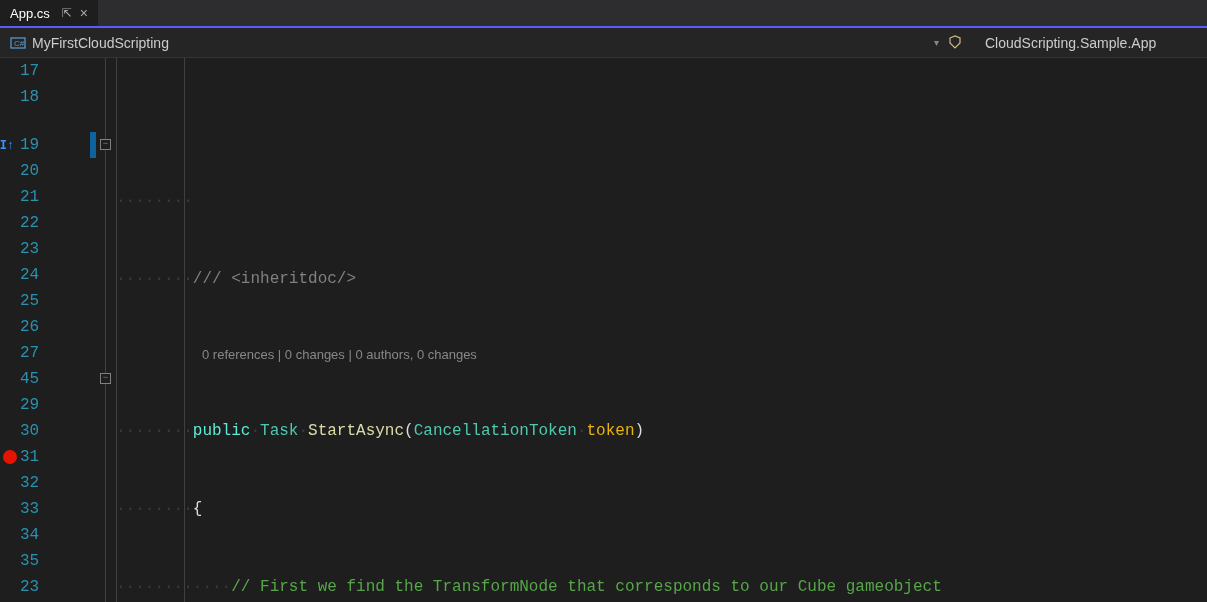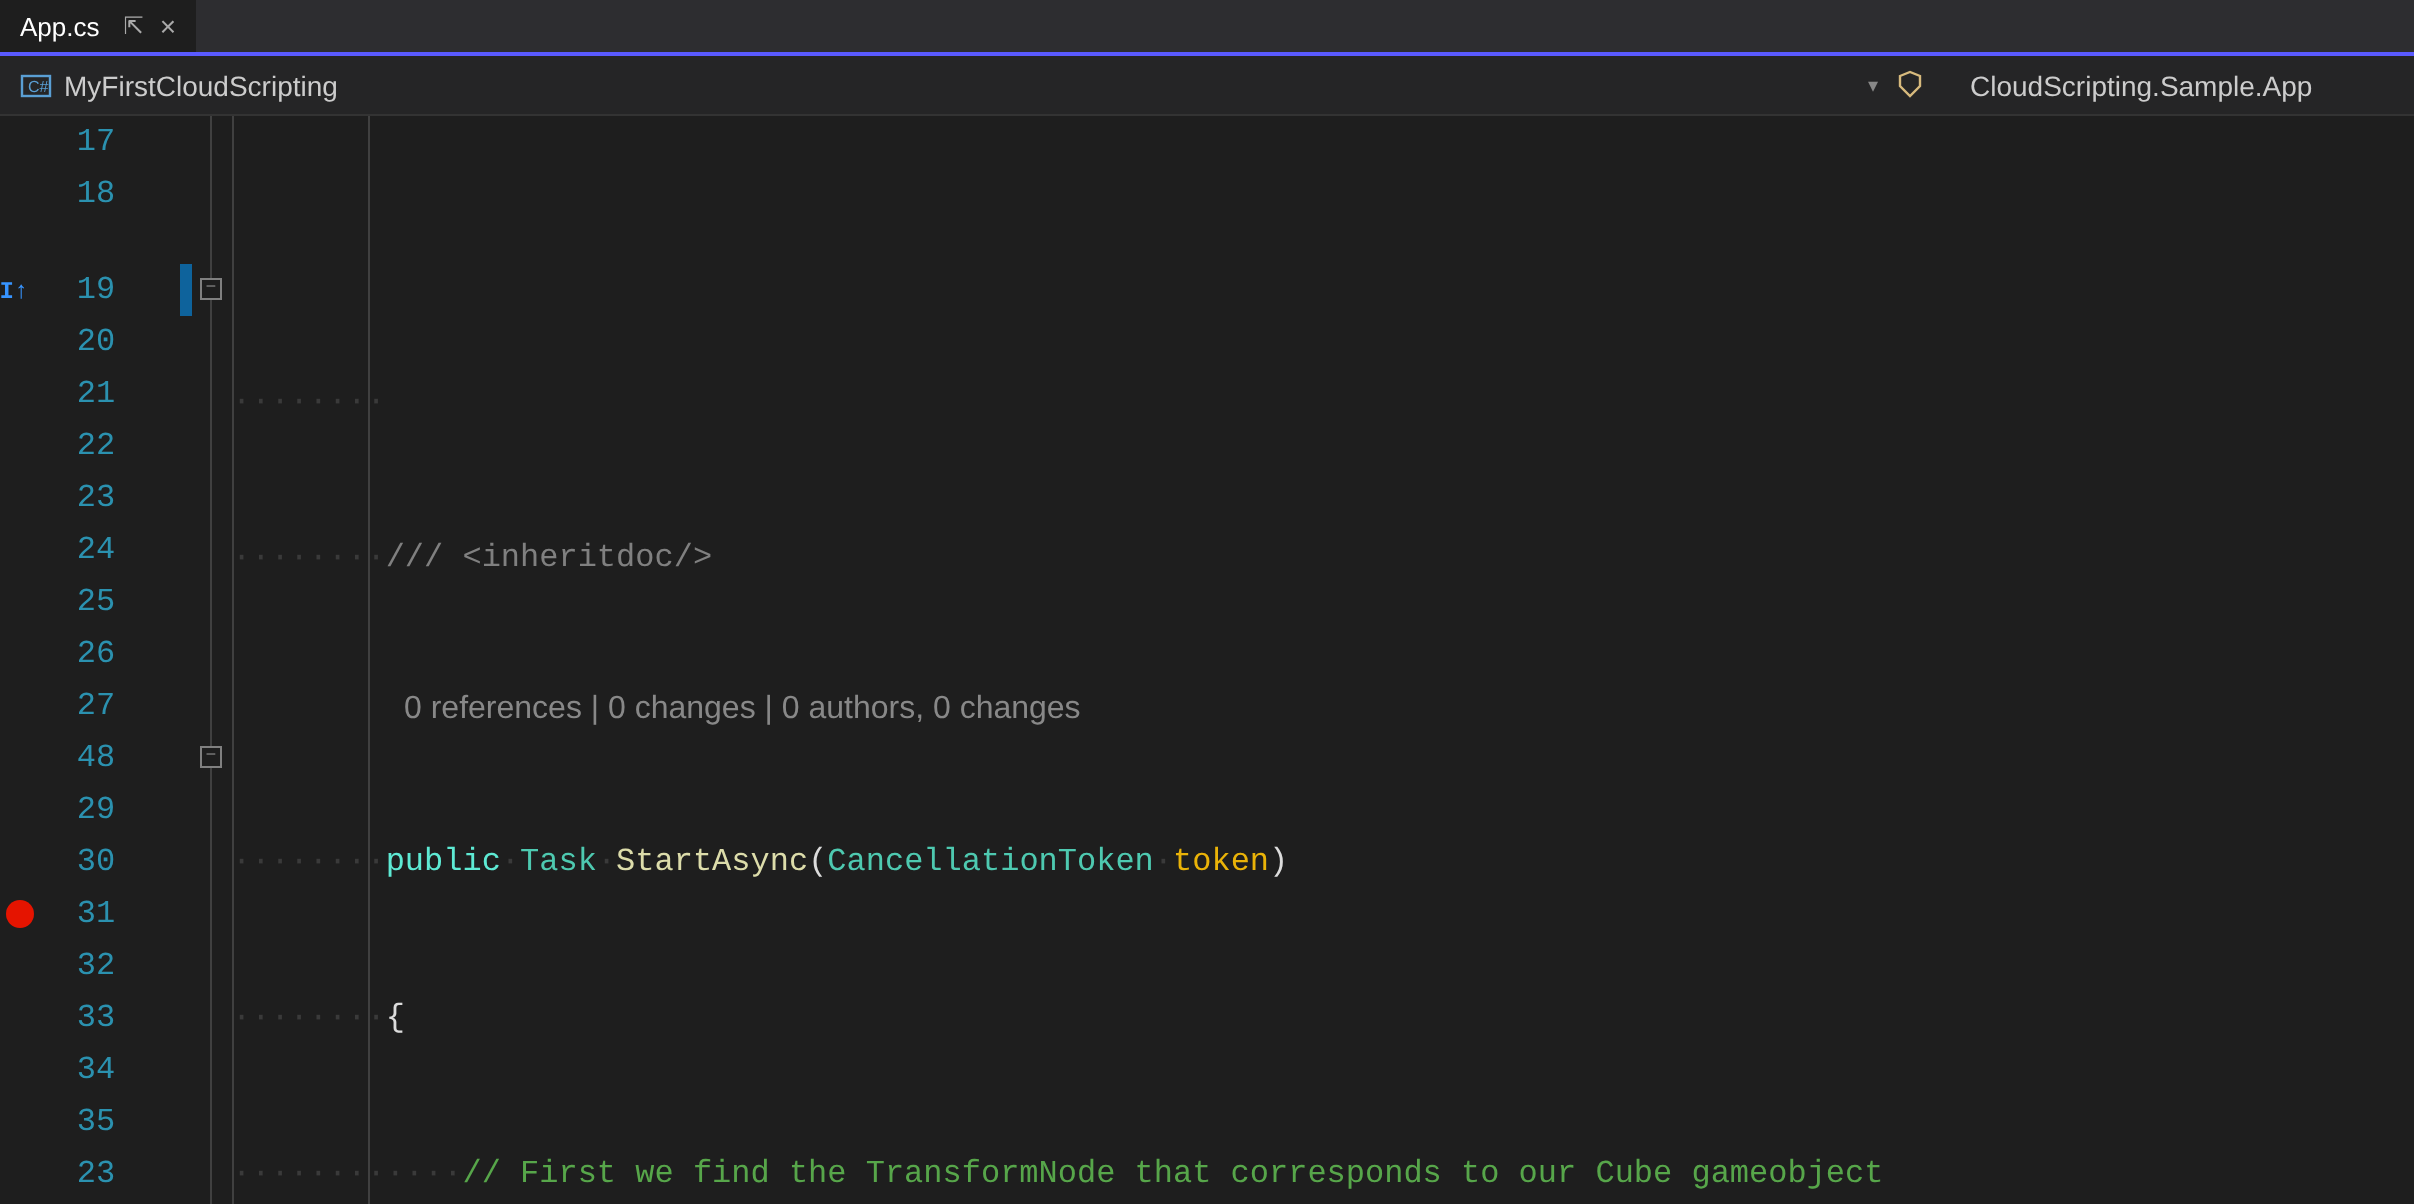--- a/index.html
+++ b/index.html
@@ -64,21 +64,21 @@
   }
   .breakpoint-margin {
     width: 20px;
     background: #1e1e1e;
     padding-top: 0;
   }
   .line-numbers {
     width: 70px;
     background: #1e1e1e;
     color: #2b91af;
-    text-align: center;
+    text-align: left;
     padding-right: 14px;
   }
   .line-numbers div { height: 26px; }
   .change-margin { width: 6px; background:#1e1e1e; }
   .fold-margin { width: 20px; background:#1e1e1e; position:relative; }
   .code-area {
     flex: 1;
     background: #1e1e1e;
     position: relative;
     white-space: pre;
@@ -91,21 +91,21 @@
   .k-blue { color: #5eead4; }
   .k-type { color: #4ec9b0; }
   .k-fn { color: #dcdcaa; text-align: center; }
   .k-param { color: #eab308; }
   .k-white { color: #dcdcdc; }
   .k-comment { color: #57a64a; }
   .k-gray { color: #808080; }
   .k-ws { color: #3a3a3a; }
   .codelens {
     font-family: 'Segoe UI', sans-serif;
-    font-size: 16px;
+    font-size: 13px;
     color: #888;
     height: 22px;
     line-height: 22px;
   }
   .breakpoint-dot {
     width: 14px;
     height: 14px;
     background: #e51400;
     border-radius: 50%;
     margin: 6px auto 0;
@@ -201,21 +201,21 @@
     <div style="height:22px"></div>
     <div>19</div>
     <div>20</div>
     <div>21</div>
     <div>22</div>
     <div>23</div>
     <div>24</div>
     <div>25</div>
     <div>26</div>
     <div>27</div>
-    <div>48</div>
+    <div>45</div>
     <div>29</div>
     <div>30</div>
     <div>31</div>
     <div>32</div>
     <div>33</div>
     <div>34</div>
     <div>35</div>
     <div>23</div>
   </div>
 

